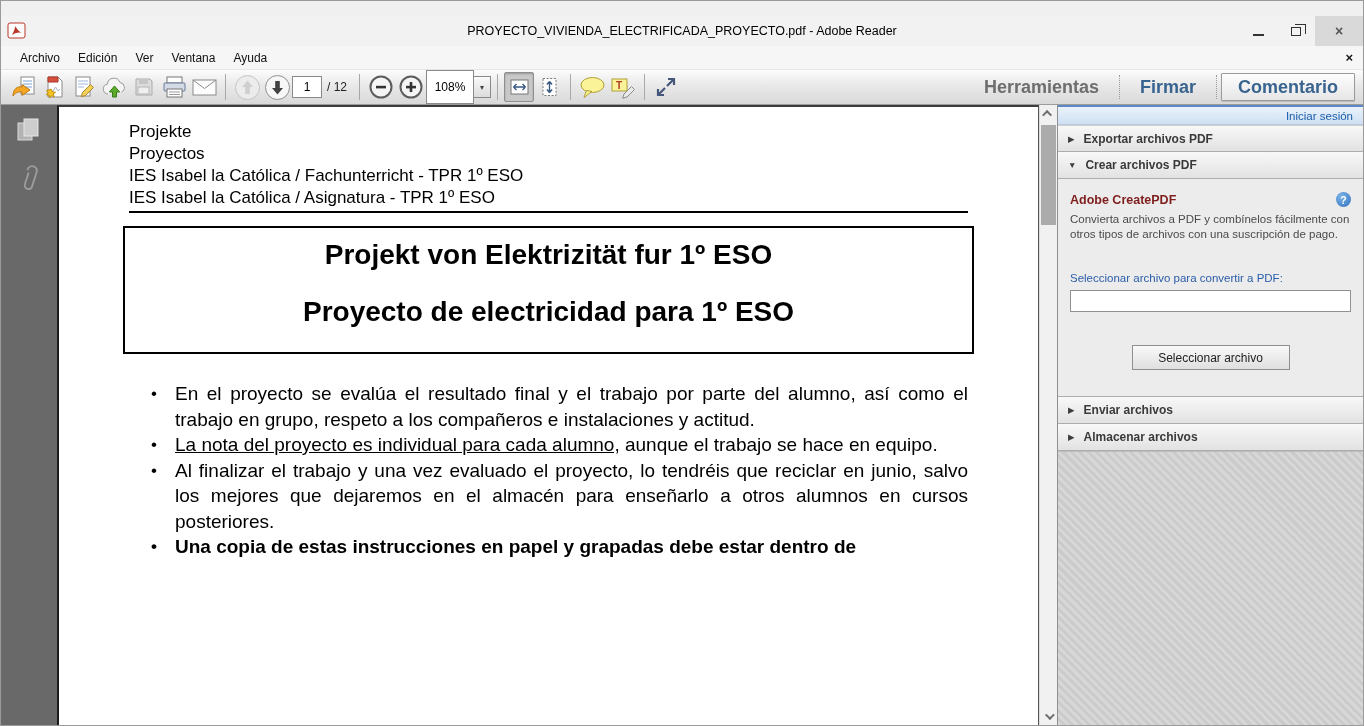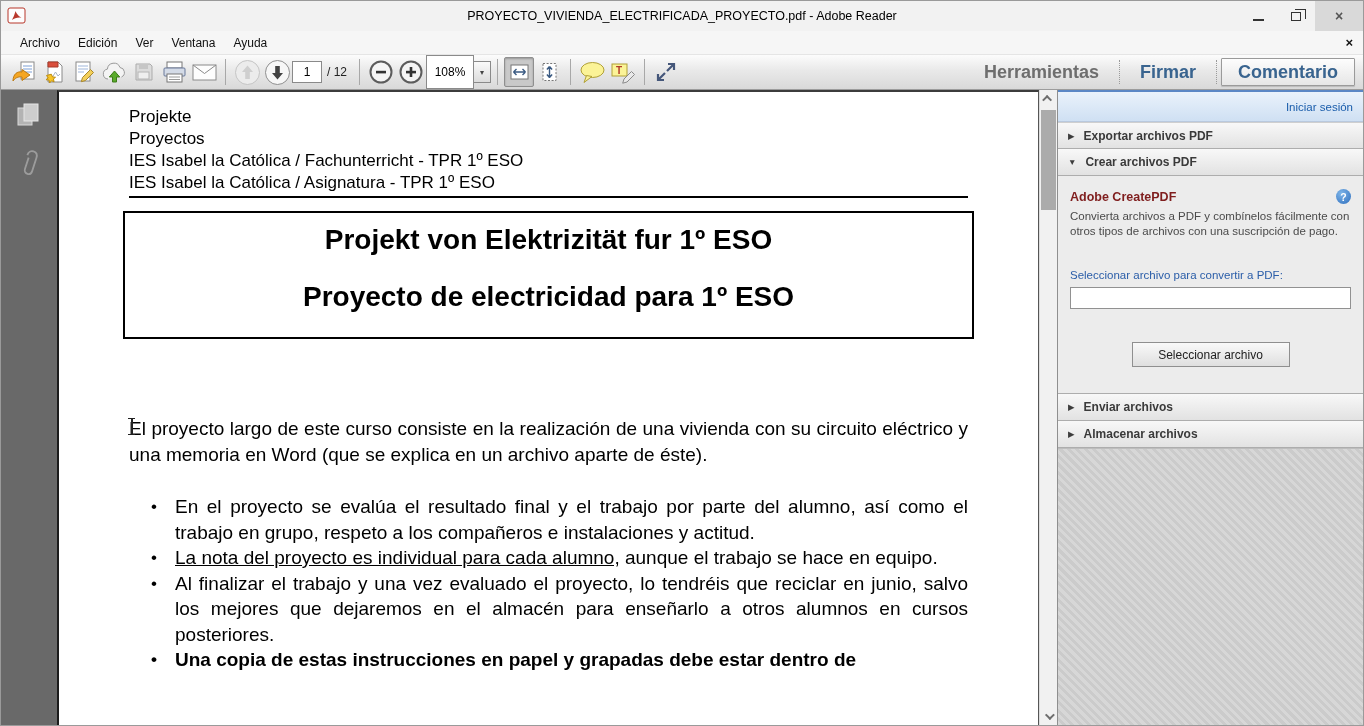--- a/index.html
+++ b/index.html
@@ -2,21 +2,21 @@
 <html><head>
 <meta charset="utf-8">
 <style>
   * { margin:0; padding:0; box-sizing:border-box; }
   html,body { width:1364px; height:726px; overflow:hidden; background:#888;
               font-family:"Liberation Sans","DejaVu Sans",sans-serif; }
   .window { position:relative; width:1364px; height:726px; background:#f0f0f0;
             border:1px solid #9a9a9a; display:flex; flex-direction:column; }
 
   
-  .titlebar { height:30px; background:#f2f2f2; position:relative; display:flex; align-items:center; flex:none; }
+  .titlebar { height:30px; background:#f2f2f2; position:relative; display:flex; align-items:center; flex:none;margin-top:15px; }
   .app-icon { margin-left:6px; width:20px; height:18px; }
   .title-text { position:absolute; left:0; right:0; text-align:center; font-size:12.5px; color:#000; }
   .win-controls { margin-left:auto; display:flex; height:100%; align-items:stretch; z-index:2; }
   .win-btn { width:38px; display:flex; align-items:center; justify-content:center; font-size:13px; color:#333; }
   .win-btn.close { background:#d9d9d9; width:48px; }
   .glyph-min { width:11px; height:0; border-bottom:2px solid #333; margin-top:8px; }
   .glyph-restore { width:10px; height:9px; border:1.5px solid #333; position:relative; background:#f2f2f2; }
   .glyph-restore:before { content:""; position:absolute; top:-4px; left:3px; width:10px; height:9px; border:1.5px solid #333; border-bottom:none; border-left:none; }
   .glyph-x { font-size:14px; color:#555; font-weight:bold; }
 
@@ -71,21 +71,21 @@
   .vscroll { width:18px; flex:none; background:#f1f1f1; border-left:1px solid #dcdcdc; position:relative; }
   .scroll-arrow { position:absolute; left:0; width:100%; height:17px; display:flex; align-items:center; justify-content:center; }
   .scroll-arrow.up { top:0; } .scroll-arrow.down { bottom:0; }
   .chev { width:7px; height:7px; border-left:2px solid #6e6e6e; border-top:2px solid #6e6e6e; }
   .chev.up { transform:rotate(45deg) translateY(2px); }
   .chev.down { transform:rotate(225deg) translateY(2px); }
   .scroll-thumb { position:absolute; left:1px; right:1px; top:20px; height:100px; background:#ababab; }
 
   
   .panel { width:306px; flex:none; background:#e9e9e9; border-left:1px solid #8f8f8f; display:flex; flex-direction:column; }
-  .signin-strip { height:32px; background:linear-gradient(#eaf2fb,#cfe0f3); border-top:2px solid #5b87c5; border-bottom:1px solid #b9c9de;
+  .signin-strip { height:20px; background:linear-gradient(#eaf2fb,#cfe0f3); border-top:2px solid #5b87c5; border-bottom:1px solid #b9c9de;
                   display:flex; align-items:center; justify-content:flex-end; padding:0 10px; }
   .signin-link { font-size:11.5px; color:#1a5dab; }
   .sec-bar { height:27px; background:linear-gradient(#f8f8f8,#e2e2e2); border-bottom:1px solid #adadad; display:flex; align-items:center; padding:0 10px; gap:9px; flex:none; }
   .sec-bar.first { border-top:1px solid #cfcfcf; }
   .sec-arrow { font-size:8.5px; color:#3c3c3c; }
   .sec-label { font-size:12px; font-weight:bold; color:#3a3a3a; }
   .sec-content { background:#ececec; border-bottom:1px solid #adadad; padding:13px 12px 26px; flex:none; }
   .cp-head { display:flex; align-items:center; justify-content:space-between; }
   .cp-title { font-size:12.5px; font-weight:bold; color:#7f1d1d; }
   .help-dot { width:15px; height:15px; border-radius:50%; background:radial-gradient(circle at 35% 30%,#7db4e8,#2f6fbe); color:#fff; font-size:10.5px; font-weight:bold; display:flex; align-items:center; justify-content:center; }
@@ -286,26 +286,20 @@
           <div>IES Isabel la Católica / Asignatura - TPR 1º ESO</div>
         </div>
       </div>
       <div class="doc-rule"></div>
 
       <div class="title-box">
         <div class="title-line">Projekt von Elektrizität fur 1º ESO</div>
         <div class="title-line">Proyecto de electricidad para 1º ESO</div>
       </div>
 
-      <div class="intro">
-        <span class="ibeam">
-            <i></i>
-          </span>
-        <span>El proyecto largo de este curso consiste en la realización de una vivienda con su circuito eléctrico y una  memoria en Word (que se explica en un archivo aparte de éste).</span>
-      </div>
 
       <ul class="doc-list">
         <li><span>En el proyecto se evalúa el resultado final y el trabajo por parte del alumno, así como el trabajo en grupo, respeto a los compañeros e instalaciones y actitud.</span></li>
         <li><span class="u">La nota del proyecto es individual para cada alumno,</span><span> aunque el trabajo se hace en equipo.</span></li>
         <li><span>Al finalizar el trabajo y una vez evaluado el proyecto, lo tendréis que reciclar en junio, salvo los mejores que dejaremos en el almacén para enseñarlo a otros alumnos en cursos posteriores.</span></li>
         <li class="bold"><span>Una copia de estas instrucciones en papel y grapadas debe estar dentro de</span></li>
       </ul>
     </div>
 
     <div class="vscroll">

